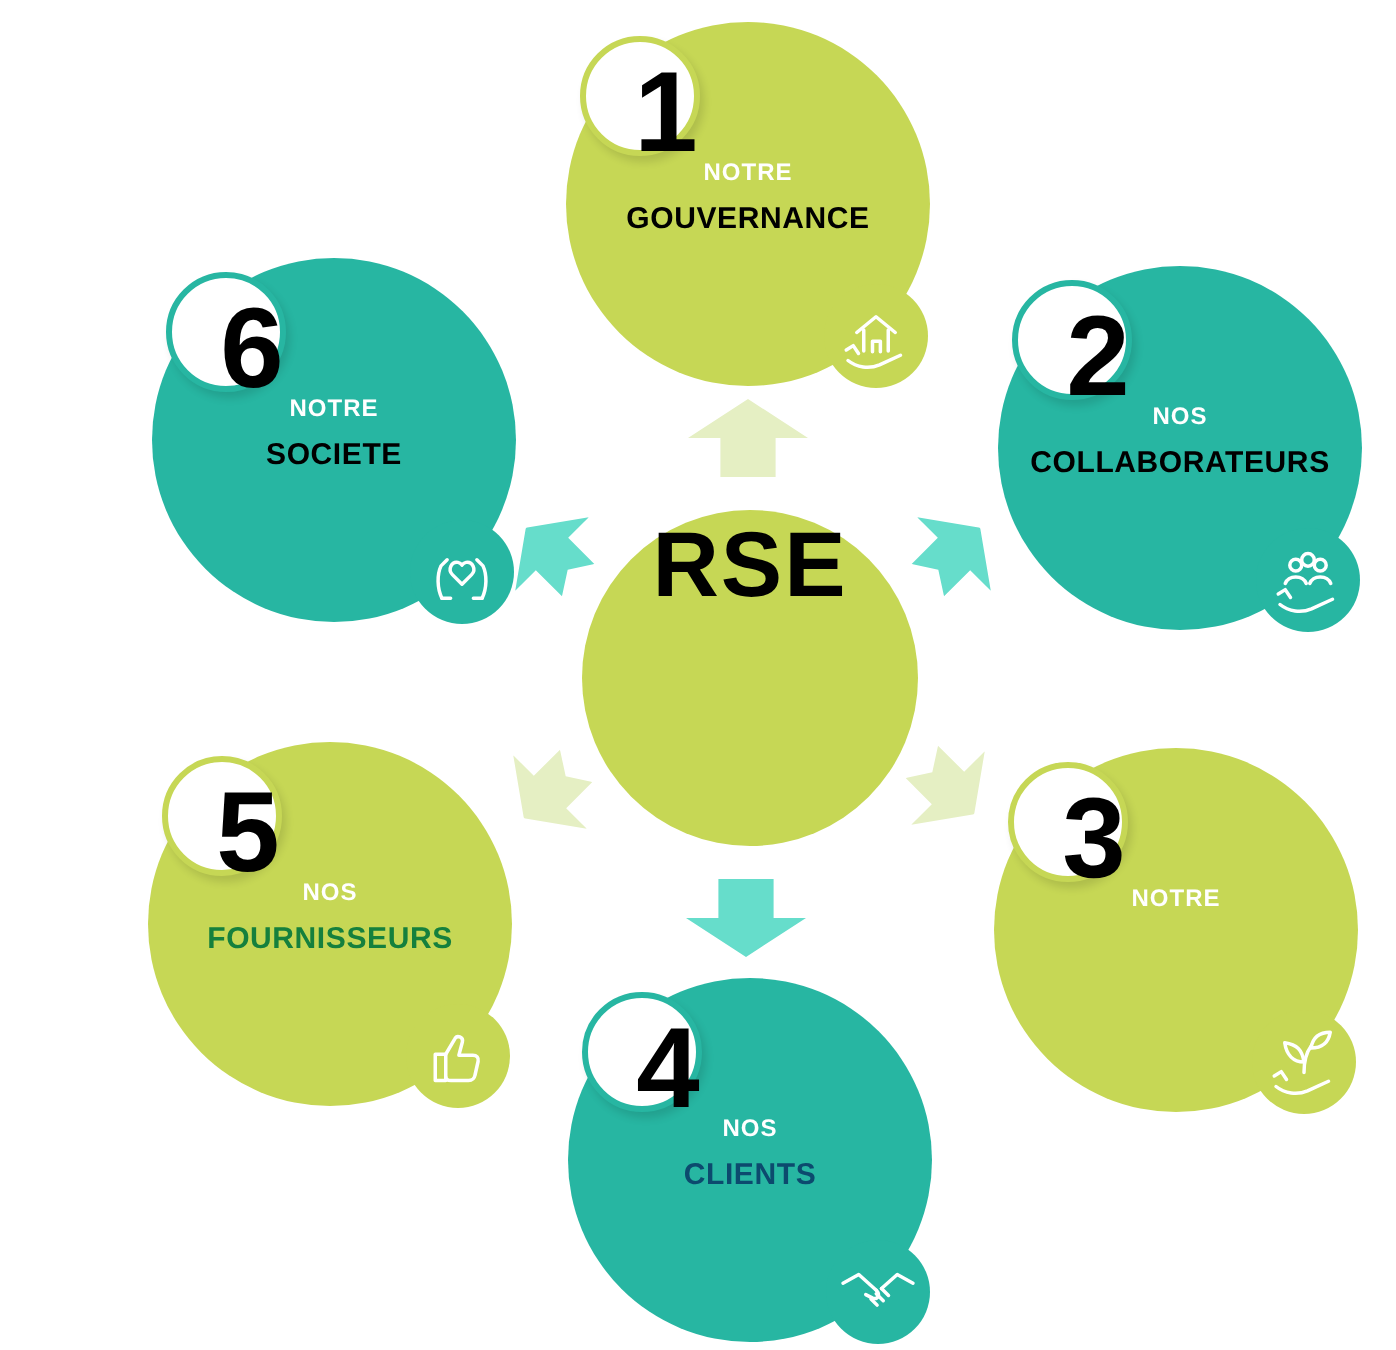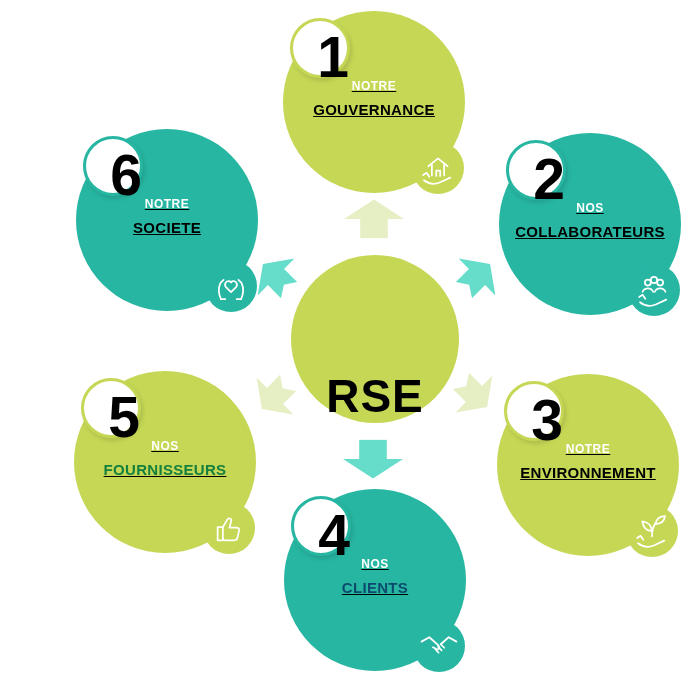--- a/index.html
+++ b/index.html
@@ -14,32 +14,32 @@
   .item3{left:497px;top:374px;}
   .item4{left:284px;top:489px;}
   .item5{left:74px; top:371px;}
   .item6{left:76px; top:129px;}
 
   .num-circle{position:absolute;left:7px;top:7px;width:54px;height:54px;border-radius:50%;
     background:#fff;border:3px solid;box-shadow:2px 3px 4px rgba(0,0,0,.12);}
   .num{position:absolute;left:50px;top:46px;transform:translate(-50%,-50%);
     font-size:57px;font-weight:700;line-height:1;z-index:3;}
 
-  .labels{position:absolute;left:0;right:0;top:68px;text-align:center;z-index:2;text-decoration:underline;}
+  .labels{position:absolute;left:0;right:0;top:68px;text-align:center;z-index:2;}
   .line1{font-size:12px;font-weight:700;letter-spacing:.5px;}
   .line2{font-size:15px;font-weight:700;letter-spacing:.3px;margin-top:8px;}
 
   .bubble{position:absolute;left:129px;top:131px;width:52px;height:52px;border-radius:50%;
     display:flex;align-items:center;justify-content:center;z-index:2;}
   .bubble svg{width:42px;height:42px;stroke:#fff;stroke-width:2;fill:none;
     stroke-linecap:round;stroke-linejoin:round;}
 
   
   .center-circle{position:absolute;left:291px;top:255px;width:168px;height:168px;border-radius:50%;
-    display:flex;align-items:flex-end;justify-content:center;}
+    display:flex;align-items:flex-start;justify-content:center;}
   .center-label{font-size:46px;font-weight:700;letter-spacing:1px;}
 
   
   .arrow{position:absolute;width:60px;height:39px;}
   .arrow.diag{width:52px;height:37px;}
   .arrow.plain{clip-path:polygon(50% 0,100% 50%,73% 50%,73% 100%,27% 100%,27% 50%,0 50%);}
   .arrow.notched{clip-path:polygon(50% 0,100% 50%,72% 50%,72% 100%,50% 80%,28% 100%,28% 50%,0 50%);}
   .arrow-up        {left:374px;top:219px;transform:translate(-50%,-50%);}
   .arrow-up-right  {left:477px;top:277px;transform:translate(-50%,-50%) rotate(45deg);}
   .arrow-down-right{left:474px;top:394px;transform:translate(-50%,-50%) rotate(135deg);}
@@ -102,21 +102,20 @@
       </svg>
     </div>
   </div>
 
   <div class="item item3">
     <div class="big-circle" style="background-color: rgb(198, 215, 85);"></div>
     <div class="num-circle" style="border-color: rgb(198, 215, 85);"></div>
     <div class="num" style="color: rgb(0, 0, 0);">3</div>
     <div class="labels">
       <div class="line1" style="color: rgb(255, 255, 255);">NOTRE</div>
-      <div class="line2" style="color: rgb(0, 0, 0);">ENVIRONNEMENT</div>
     </div>
     <div class="bubble" style="background-color: rgb(198, 215, 85);">
       <svg viewBox="0 0 48 48">
         <path d="M24 30c0-6 1-11 4-15"></path>
         <path d="M24 24c-6 0-10-4-11-11 7 1 10 4 11 11Z"></path>
         <path d="M28 16c1-6 5-9 11-9-1 6-5 9-11 9Z"></path>
         <path d="M7 32l4-2.5 3 4.5"></path>
         <path d="M8 38c5 4 12 5 18 2.5L38 35"></path>
       </svg>
     </div>

